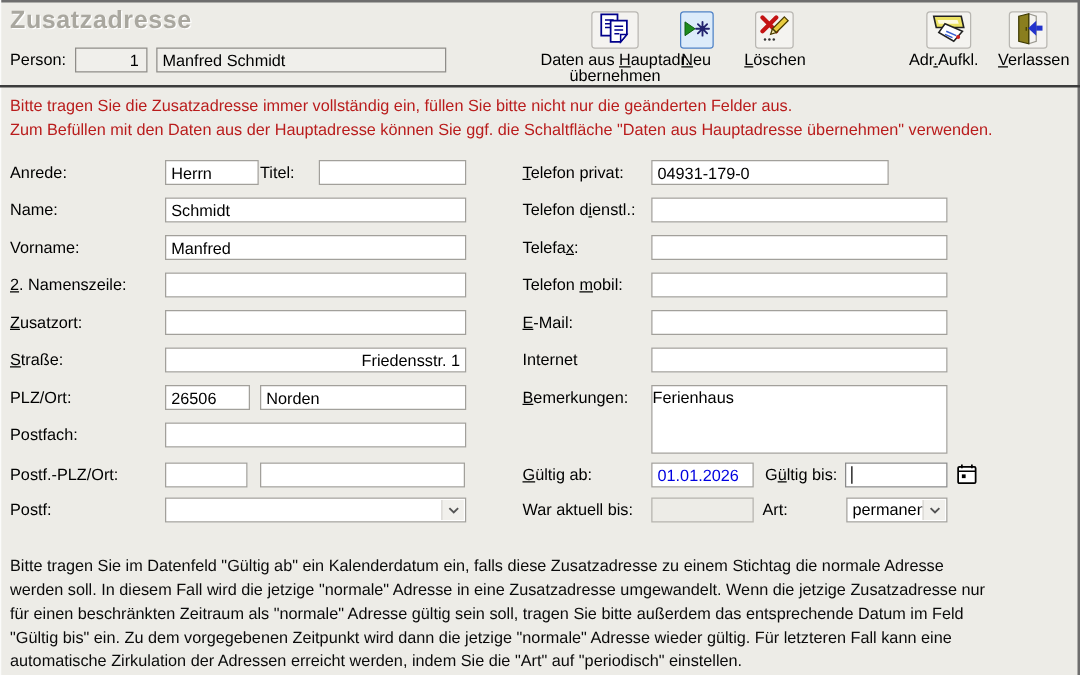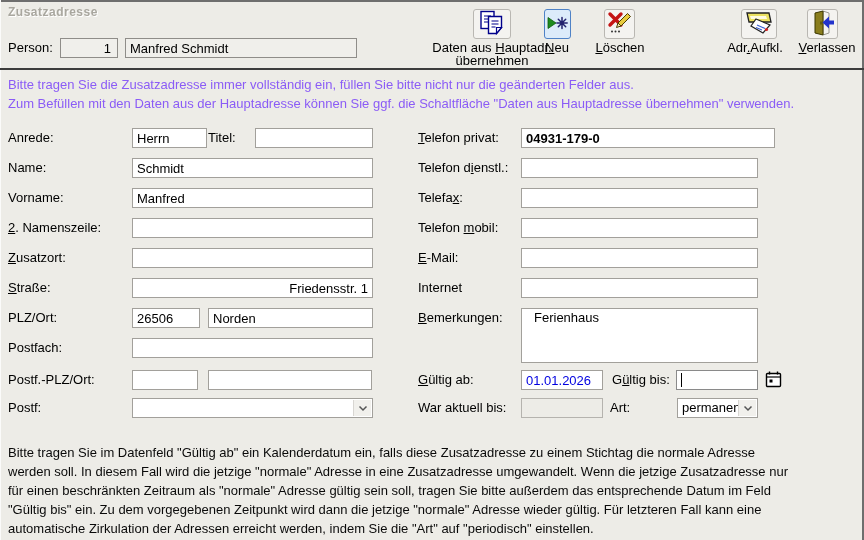--- a/index.html
+++ b/index.html
@@ -5,21 +5,21 @@
   html,body{margin:0;padding:0;}
   .window{
     position:relative; width:864px; height:540px;
     background:#edece7; overflow:hidden;
     font-family:"Liberation Sans", sans-serif; font-size:13px; color:#000;
   }
   .edge-top{position:absolute;left:0;top:0;width:864px;height:2px;background:#6e6e6e;}
   .edge-right{position:absolute;right:0;top:0;width:2px;height:540px;background:#6e6e6e;}
   .edge-left{position:absolute;left:0;top:0;width:1px;height:540px;background:#fbfbfa;}
 
-  .title{position:absolute;left:8px;top:5px;font-size:12px;font-weight:bold;
+  .title{position:absolute;left:8px;top:5px;font-size:20px;font-weight:bold;
     color:#a9a79f;text-shadow:1px 1px 0 #ffffff;letter-spacing:.5px;}
 
   .lbl{position:absolute;height:20px;line-height:20px;white-space:nowrap;}
 
   .tb{position:absolute;box-sizing:border-box;height:20px;border:1px solid #a2a09b;
     background:#fff;font:inherit;padding:0 4px;outline:none;color:#000;}
   .tb-ro{background:#f0efeb;border:1px solid #8f8d89;}
   .tb-dis{background:#edece7;border:1px solid #b5b3ae;}
 
   
@@ -37,45 +37,45 @@
   .btn-exit{left:807px;top:9px;width:31px;height:30px;}
   .btn-label{position:absolute;text-align:center;line-height:13px;white-space:nowrap;}
   .lab-copy{left:427px;top:41px;width:130px;}
   .lab-neu{left:527px;top:41px;width:60px;}
   .lab-del{left:589px;top:41px;width:62px;}
   .lab-adr{left:723px;top:41px;width:64px;}
   .lab-exit{left:792px;top:41px;width:70px;}
 
   .sep{position:absolute;left:0;top:68px;width:864px;height:2px;background:#3c3c3c;}
 
-  .info-line{position:absolute;left:8px;color:#8b5cf6;white-space:nowrap;}
+  .info-line{position:absolute;left:8px;color:#b91c1c;white-space:nowrap;}
   .info1{top:77px;} .info2{top:96px;}
 
   
   .l-anrede{left:8px;top:128px;} .f-anrede{left:132px;top:128px;width:75px;}
   .l-titel{left:208px;top:128px;} .f-titel{left:255px;top:128px;width:118px;}
   .l-name{left:8px;top:158px;} .f-name{left:132px;top:158px;width:241px;}
   .l-vorname{left:8px;top:188px;} .f-vorname{left:132px;top:188px;width:241px;}
   .l-nz2{left:8px;top:218px;} .f-nz2{left:132px;top:218px;width:241px;}
   .l-zusatzort{left:8px;top:248px;} .f-zusatzort{left:132px;top:248px;width:241px;}
   .l-strasse{left:8px;top:278px;} .f-strasse{left:132px;top:278px;width:241px;text-align:right;}
   .l-plzort{left:8px;top:308px;} .f-plz{left:132px;top:308px;width:68px;} .f-ort{left:208px;top:308px;width:165px;}
   .l-postfach{left:8px;top:338px;} .f-postfach{left:132px;top:338px;width:241px;}
   .l-pplzort{left:8px;top:370px;} .f-pplz{left:132px;top:370px;width:66px;} .f-port{left:208px;top:370px;width:164px;}
   .l-land{left:8px;top:398px;}
 
-  .l-telp{left:418px;top:128px;} .f-telp{left:521px;top:128px;width:254px;font-weight:bold;}
+  .l-telp{left:418px;top:128px;} .f-telp{left:521px;top:128px;width:190px;}
   .l-teld{left:418px;top:158px;} .f-teld{left:521px;top:158px;width:237px;}
   .l-telefax{left:418px;top:188px;} .f-telefax{left:521px;top:188px;width:237px;}
   .l-telm{left:418px;top:218px;} .f-telm{left:521px;top:218px;width:237px;}
   .l-email{left:418px;top:248px;} .f-email{left:521px;top:248px;width:237px;}
   .l-internet{left:418px;top:278px;} .f-internet{left:521px;top:278px;width:237px;}
   .l-bem{left:418px;top:308px;}
   .f-bem{position:absolute;left:521px;top:308px;width:237px;height:55px;box-sizing:border-box;
-    border:1px solid #a2a09b;background:#fff;font:inherit;padding:1px 12px;resize:none;overflow:hidden;outline:none;}
+    border:1px solid #a2a09b;background:#fff;font:inherit;padding:1px 0;resize:none;overflow:hidden;outline:none;}
   .l-gab{left:418px;top:370px;} .f-gab{left:521px;top:370px;width:82px;color:#0000e0;}
   .l-gbis{left:612px;top:370px;} .f-gbis{left:676px;top:370px;width:82px;border:1px solid #8a8a8a;}
   .caret{position:absolute;left:681px;top:373px;width:1px;height:14px;background:#000;}
   .cal-btn{position:absolute;left:764px;top:370px;width:18px;height:18px;background:transparent;border:none;padding:0;cursor:default;}
   .l-war{left:418px;top:398px;} .f-war{left:521px;top:398px;width:82px;}
   .l-art{left:610px;top:398px;}
 
   .combo{position:absolute;box-sizing:border-box;height:20px;background:#fff;border:1px solid #a2a09b;}
   .c-land{left:132px;top:398px;width:241px;}
   .c-art{left:677px;top:398px;width:81px;}

